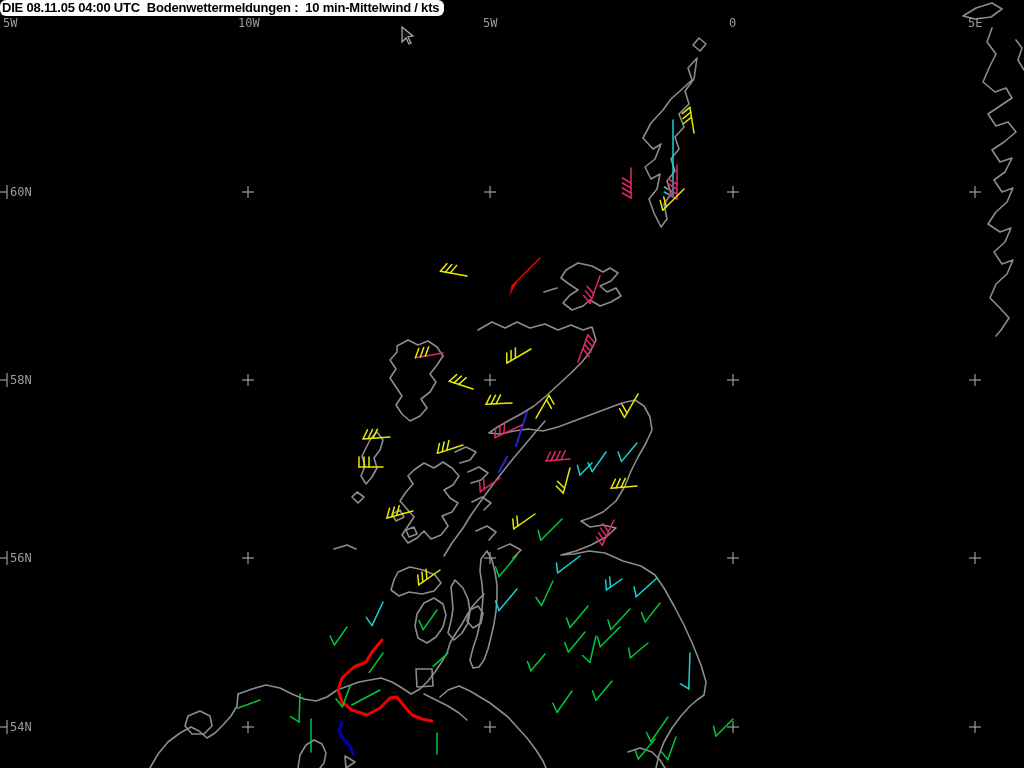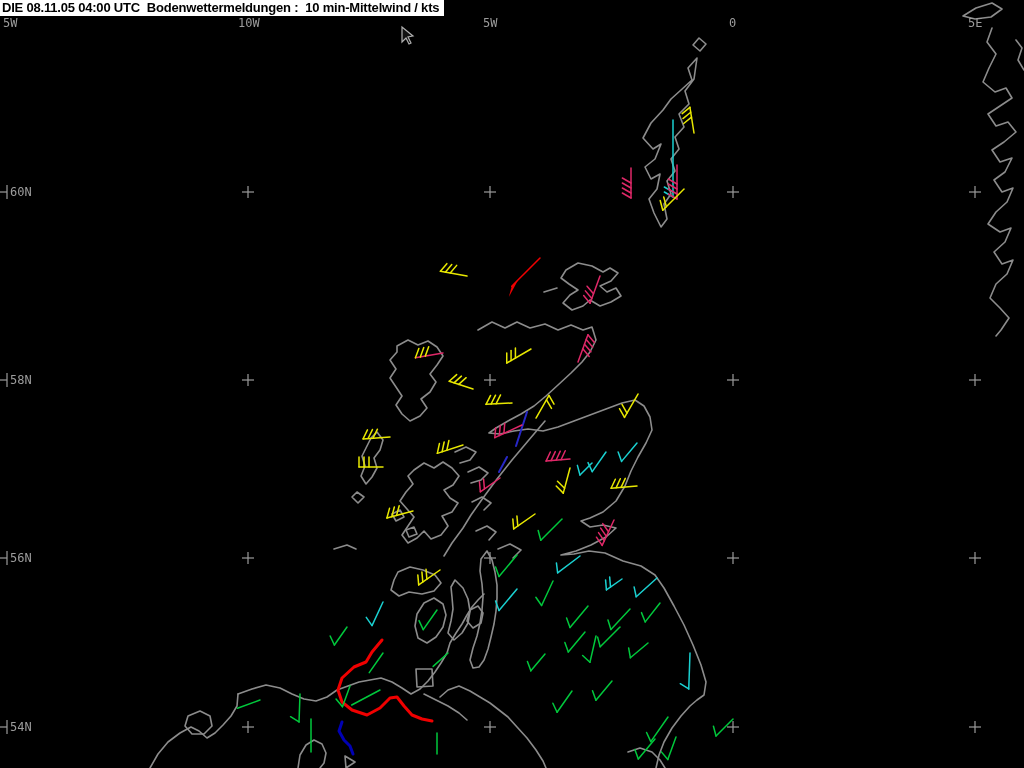--- a/index.html
+++ b/index.html
@@ -5,21 +5,21 @@
   html,body{margin:0;padding:0;background:#000;}
   #stage{position:relative;width:1024px;height:768px;background:#000;overflow:hidden;
          font-family:"Liberation Sans",sans-serif;}
   #map-svg{position:absolute;left:0;top:0;}
   .coast{fill:none;stroke:#8c8c8c;stroke-width:1.6;stroke-linejoin:round;stroke-linecap:round;}
   .frontline{fill:none;stroke-linejoin:round;stroke-linecap:round;}
   .gridmark{stroke:#9c9c9c;stroke-width:1.2;}
   .maplabel{fill:#9c9c9c;font-family:"DejaVu Sans Mono",monospace;font-size:12px;}
   #title-bar{position:absolute;left:0;top:0;height:16px;background:#ffffff;color:#000;
              font-weight:bold;font-size:13px;line-height:16px;padding:0 5px 0 2px;
-             white-space:pre;letter-spacing:-0.2px;}
+             white-space:pre;letter-spacing:-0.2px;border-radius:6px;}
 </style>
 </head>
 <body>
 
 <div id="stage">
   <svg id="map-svg" width="1024" height="768" viewBox="0 0 1024 768">
       <g>
         <line x1="242" y1="192" x2="254" y2="192" class="gridmark"></line>
         <line x1="248" y1="186" x2="248" y2="198" class="gridmark"></line>
       </g>

